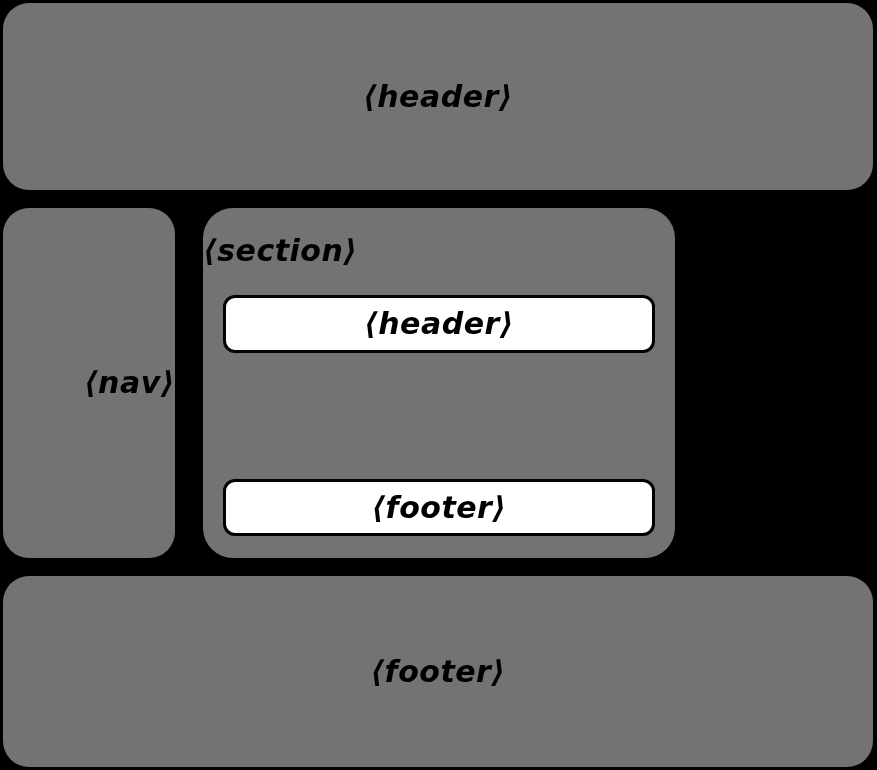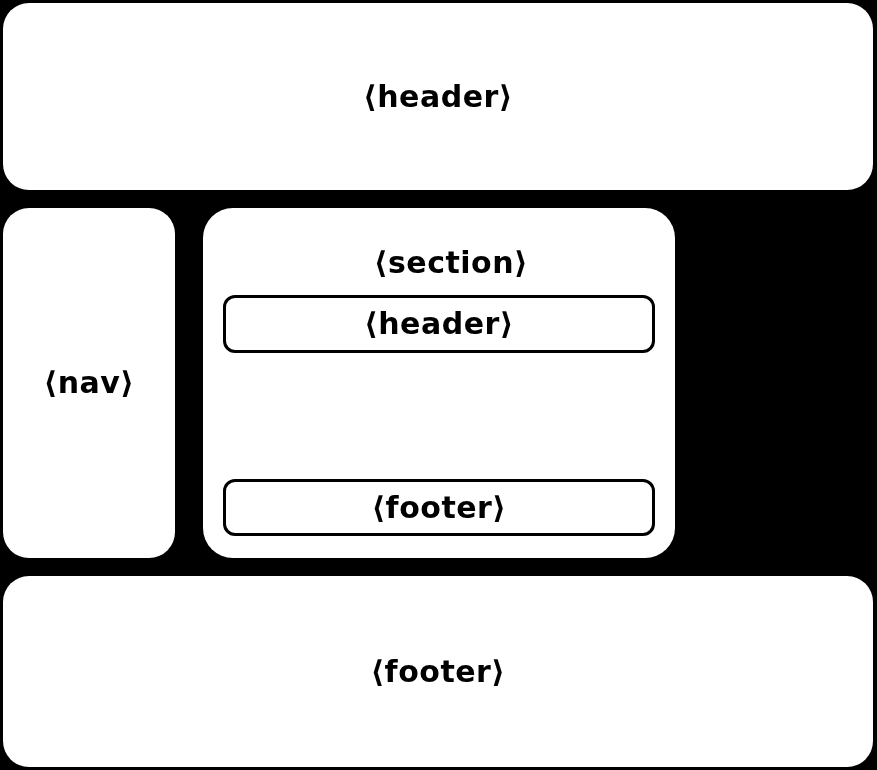--- a/index.html
+++ b/index.html
@@ -19,25 +19,26 @@
   #diagram {
     position: relative;
     width: 877px;
     height: 770px;
     background: #000000;
   }
 
   
   .region {
     position: absolute;
-    background: #ffffff;
+    background: #737373;
     border-radius: 26px;
     display: flex;
     align-items: center;
     justify-content: center;
+    font-style: italic;
   }
 
   .inner-box {
     position: absolute;
     background: #ffffff;
     border: 3px solid #000000;
     border-radius: 12px;
     display: flex;
     align-items: center;
     justify-content: center;
@@ -61,39 +62,39 @@
     width: 870px;
     height: 187px;
   }
 
   
   #nav-region {
     left: 3px;
     top: 208px;
     width: 172px;
     height: 350px;
+    justify-content: flex-end;
   }
 
   #section-region {
     left: 203px;
     top: 208px;
     width: 472px;
     height: 350px;
     align-items: flex-start;
     justify-content: center;
     border-radius: 30px;
   }
 
   #section-label {
     position: absolute;
-    top: 40px;
+    top: 28px;
     left: 0;
     right: 0;
-    text-align: center;
-    padding-left: 24px;
+    text-align: left;
   }
 
   #aside-region {
     left: 705px;
     top: 208px;
     width: 168px;
     height: 350px;
   }
 
   

